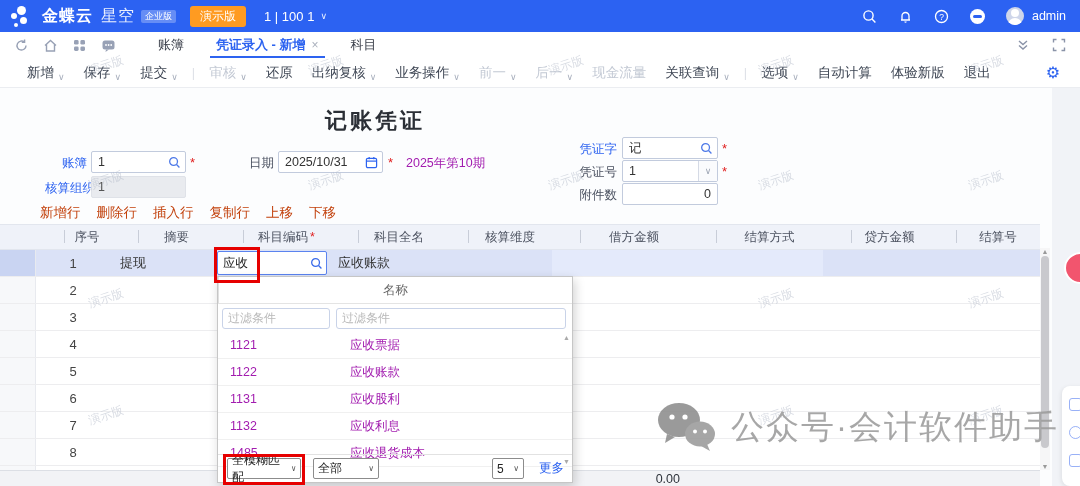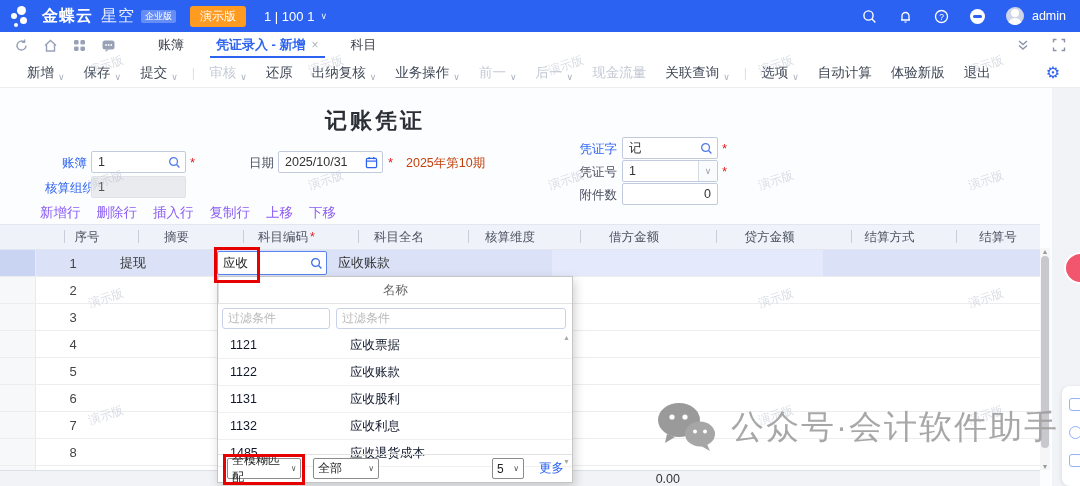--- a/index.html
+++ b/index.html
@@ -45,24 +45,24 @@
   .gear{position:absolute;right:20px;color:#2d63f0;font-size:16px;cursor:pointer;}
   
   .content{position:absolute;left:0;top:88px;width:1052px;height:398px;background:#fcfdfe;}
   .vtitle{position:absolute;left:255px;top:106px;width:240px;text-align:center;font-size:22px;font-weight:bold;color:#2b2f36;letter-spacing:3px;}
   .flabel{position:absolute;font-size:12.5px;color:#4a5160;text-align:right;}
   .flabel.link{color:#2d63f0;}
   .finput{position:absolute;height:22px;border:1px solid #c2cbdd;border-radius:2px;background:#fff;box-sizing:border-box;font-size:12.5px;color:#333;display:flex;align-items:center;padding-left:6px;}
   .finput.disabled{background:#e9ebef;border-color:#dfe2e8;color:#555;}
   .finput .grow{flex:1;}
   .req{position:absolute;color:#e02020;font-size:13px;}
-  .fnote{position:absolute;font-size:12.5px;color:#c2410c;}
+  .fnote{position:absolute;font-size:12.5px;color:#a21caf;}
   .selbtn{width:18px;height:20px;border-left:1px solid #d5dae5;display:flex;align-items:center;justify-content:center;color:#9aa2b2;font-size:9px;background:#fafbfd;}
   .rowops{position:absolute;left:40px;top:204px;display:flex;gap:16px;}
-  .rowops span{color:#8b5cf6;font-size:13.5px;cursor:pointer;}
+  .rowops span{color:#c2410c;font-size:13.5px;cursor:pointer;}
   
   .grid{position:absolute;left:0;top:224px;width:1040px;}
   .grow-line{display:grid;grid-template-columns:36px 74px 105px 115px 110px 112px 136px 135px 105px 112px;}
   .ghead{height:24px;background:#eff2f9;border-top:1px solid #e2e6ee;border-bottom:1px solid #e2e6ee;}
   .ghead .hc{display:flex;align-items:center;justify-content:center;font-size:12.5px;color:#4c5260;position:relative;margin-left:28px;}
   .ghead .hc:not(:first-child)::before{content:"";position:absolute;left:0;top:5px;width:1px;height:13px;background:#c8cdd8;}
   .ghead .hc .r{color:#e02020;margin-left:2px;}
   .grow-line .cell{height:26px;display:flex;align-items:center;font-size:13px;color:#333;box-sizing:border-box;overflow:visible;}
   .brow{background:#fff;border-bottom:1px solid #ededef;}
   .brow .cell.num{justify-content:center;color:#444;}
@@ -83,21 +83,21 @@
   .popup{position:absolute;left:217px;top:276px;width:356px;height:207px;background:#fff;border:1px solid #c6c6c6;box-shadow:2px 4px 10px rgba(0,0,0,.18);z-index:5;box-sizing:border-box;}
   .pophead{display:flex;height:26px;border-bottom:1px solid #e4e4e4;}
   .pophead div{display:flex;align-items:center;justify-content:center;font-size:12.5px;color:#666;position:relative;}
   .pophead .c1{width:118px;}
   .pophead .c2{flex:1;border-left:1px solid #e0e0e0;}
   .popfilter{height:28px;display:flex;align-items:center;gap:6px;padding-left:4px;}
   .popfilter input{height:21px;border:1px solid #c9d3e8;border-radius:3px;font-size:12px;padding:0 5px;box-sizing:border-box;outline:none;color:#333;font-family:inherit;}
   .popfilter input::placeholder{color:#b9b9b9;}
   .fi1{width:108px;}.fi2{width:230px;}
   .poplist{position:relative;}
-  .poprow{display:flex;height:26px;align-items:center;border-bottom:1px solid #f0f0f0;font-size:12.5px;color:#0f172a;cursor:pointer;}
+  .poprow{display:flex;height:26px;align-items:center;border-bottom:1px solid #f0f0f0;font-size:12.5px;color:#a21caf;cursor:pointer;}
   .poprow .code{width:118px;padding-left:12px;box-sizing:border-box;}
   .poprow .name{padding-left:14px;}
   .popscroll{position:absolute;right:2px;font-size:7px;color:#aaa;}
   .popfoot{position:absolute;left:0;bottom:0;width:100%;height:28px;border-top:1px solid #e2e2e2;display:flex;align-items:center;box-sizing:border-box;padding:0 6px;}
   .psel{height:21px;border:1px solid #8c8c8c;border-radius:2px;display:flex;align-items:center;font-size:12px;color:#222;padding:0 4px;gap:5px;background:#fff;cursor:pointer;box-sizing:border-box;}
   .psel .c{font-size:8px;color:#555;}
   .matchsel{position:relative;margin-left:3px;width:74px;justify-content:space-between;font-family:Liberation Mono, monospace;}
   .scopesel{margin-left:12px;width:66px;justify-content:space-between;}
   .sizesel{position:absolute;right:48px;width:32px;justify-content:space-between;}
   .morelink{position:absolute;right:8px;color:#2d63f0;font-size:12.5px;cursor:pointer;}
@@ -355,24 +355,24 @@
         <div class="hc">
           <span>科目全名</span>
         </div>
         <div class="hc">
           <span>核算维度</span>
         </div>
         <div class="hc">
           <span>借方金额</span>
         </div>
         <div class="hc">
+          <span>结算方式</span>
+        </div>
+        <div class="hc">
           <span>贷方金额</span>
-        </div>
-        <div class="hc">
-          <span>结算方式</span>
         </div>
         <div class="hc">
           <span>结算号</span>
         </div>
       </div>
     <div id="gridRows">
         <div class="grow-line brow sel">
           <div class="cell selcol"></div>
           <div class="cell num">1</div>
           <div class="cell" style="padding-left:10px;">提现</div>

